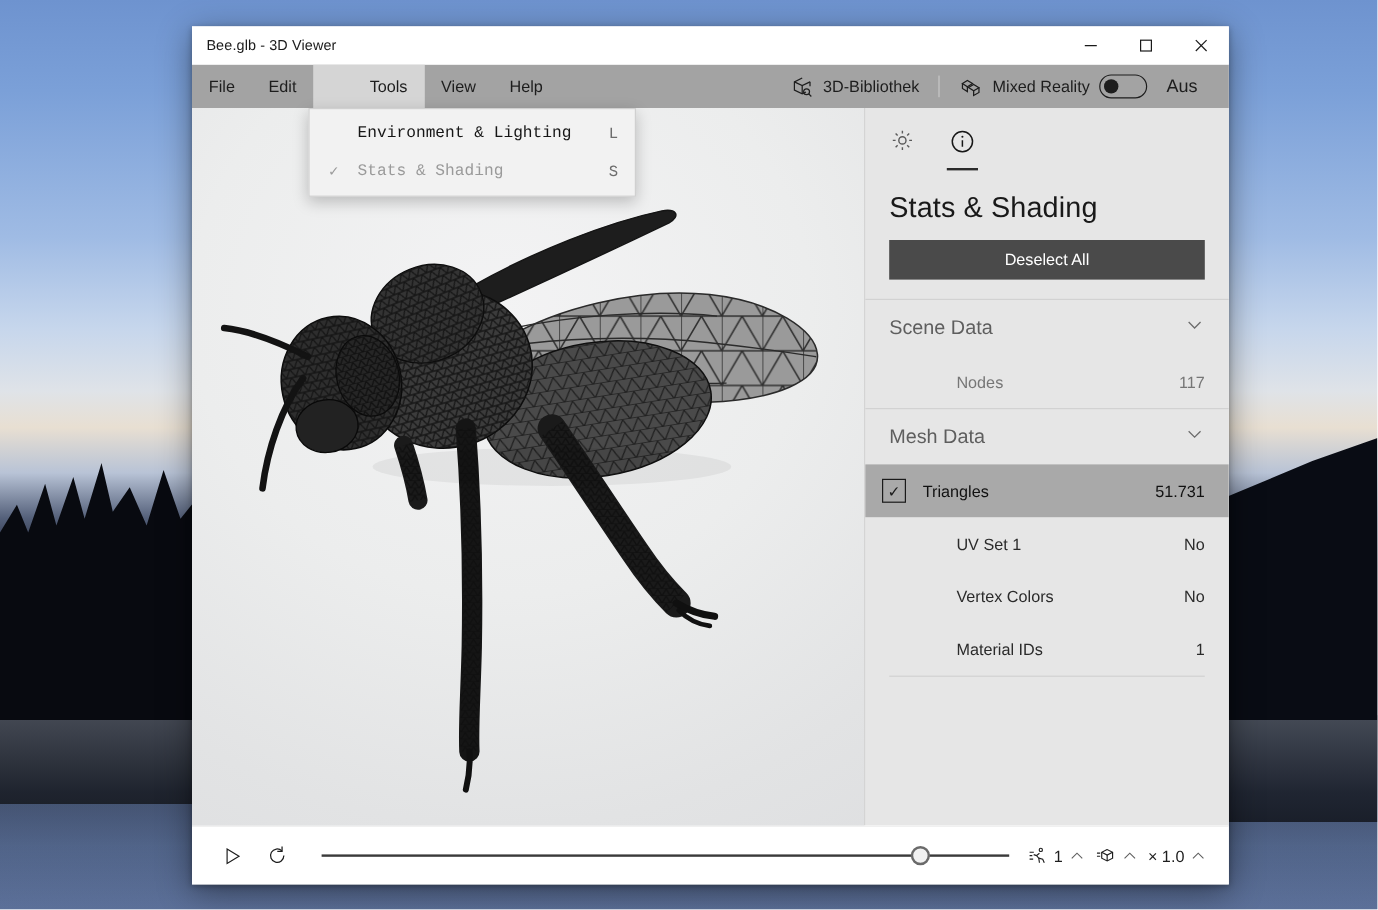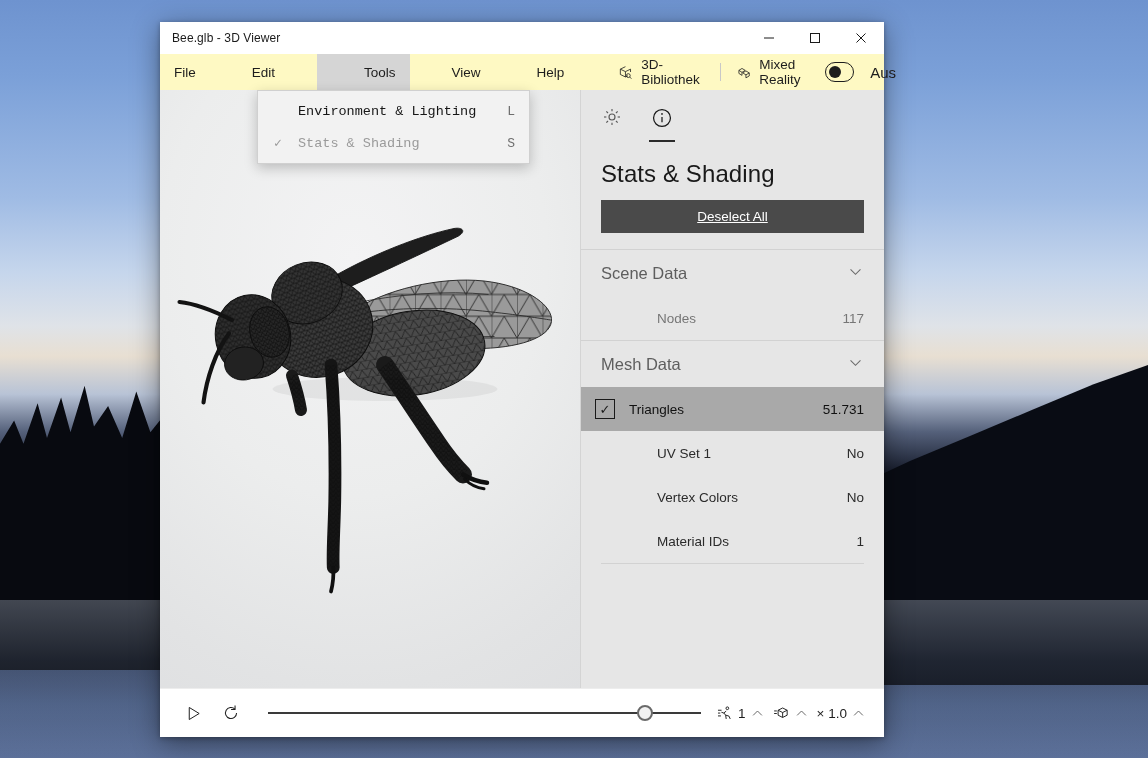--- a/index.html
+++ b/index.html
@@ -57,21 +57,21 @@
   #water-sheen {
     position: absolute; left: 0; right: 0; top: 600px; height: 158px;
     background: linear-gradient(to bottom,
       rgba(200,212,232,.30) 0%, rgba(150,170,205,.16) 38%, rgba(90,115,160,0) 100%);
   }
 
   
   #app-window {
     position: absolute;
     left: 160px; top: 22px;
-    width: 724px; height: 715px;
+    width: 864px; height: 715px;
     background: #ffffff;
     box-shadow: 0 6px 26px rgba(0,0,0,.42), 0 1px 5px rgba(0,0,0,.30);
     display: flex; flex-direction: column;
   }
 
   
   .titlebar {
     height: 32px; flex: 0 0 32px;
     display: flex; align-items: center;
     background: #ffffff;
@@ -85,23 +85,22 @@
   .win-btn {
     width: 46px; height: 32px;
     display: flex; align-items: center; justify-content: center;
     color: #1a1a1a;
   }
 
   
   .menubar {
     height: 36px; flex: 0 0 36px;
     display: flex; align-items: stretch;
-    background: #fef9c3; position: relative;
+    background: #a3a3a3; position: relative;
     border-bottom: none;
-    gap: 28px;
   }
   .menu-item {
     display: flex; align-items: center;
     padding: 0 14px;
     font-size: 13.5px; color: #1d1d1d;
   }
   .menu-item.open { background: #d5d5d5; padding-left: 47px; }
 
   .menubar-right {
     margin-left: auto; display: flex; align-items: center;
@@ -192,21 +191,20 @@
     letter-spacing: .1px;
   }
   .deselect-btn {
     margin: 0 20px 16px 20px;
     height: 33px;
     background: #4a4a4a; color: #ffffff;
     font-size: 13.5px;
     display: flex; align-items: center; justify-content: center;
     border: none; cursor: pointer;
     font-family: inherit;
-    text-decoration: underline;
   }
 
   .section {
     border-top: 1px solid #d2d2d2;
     padding: 0 20px;
   }
   .section-head {
     height: 46px; display: flex; align-items: center;
     font-size: 16.5px; color: #5e5e5e;
   }

